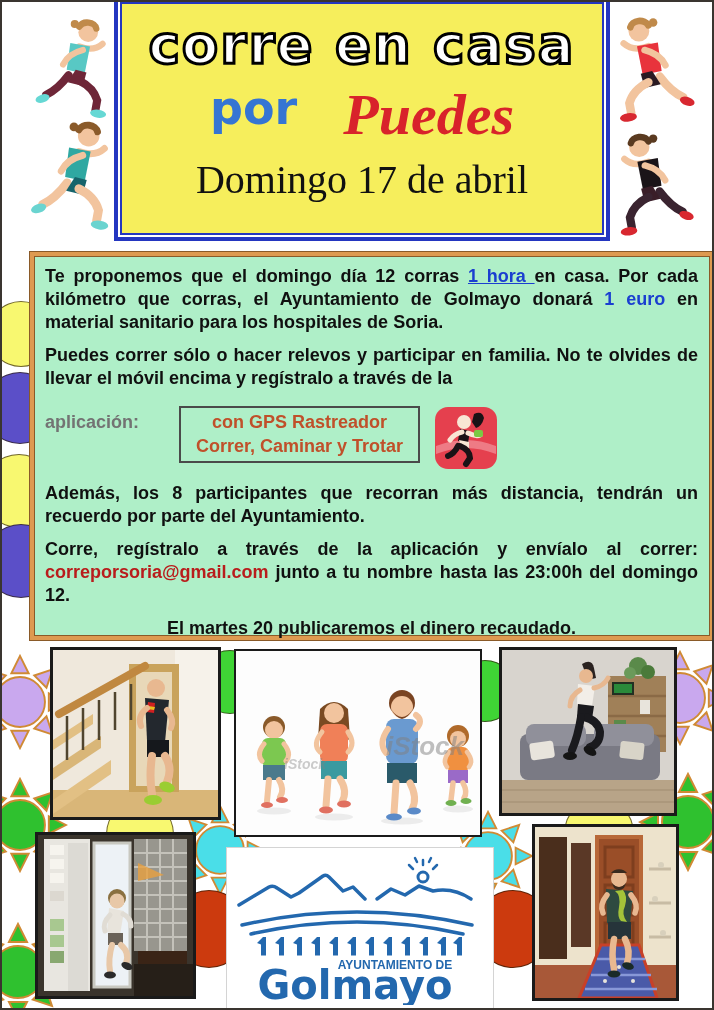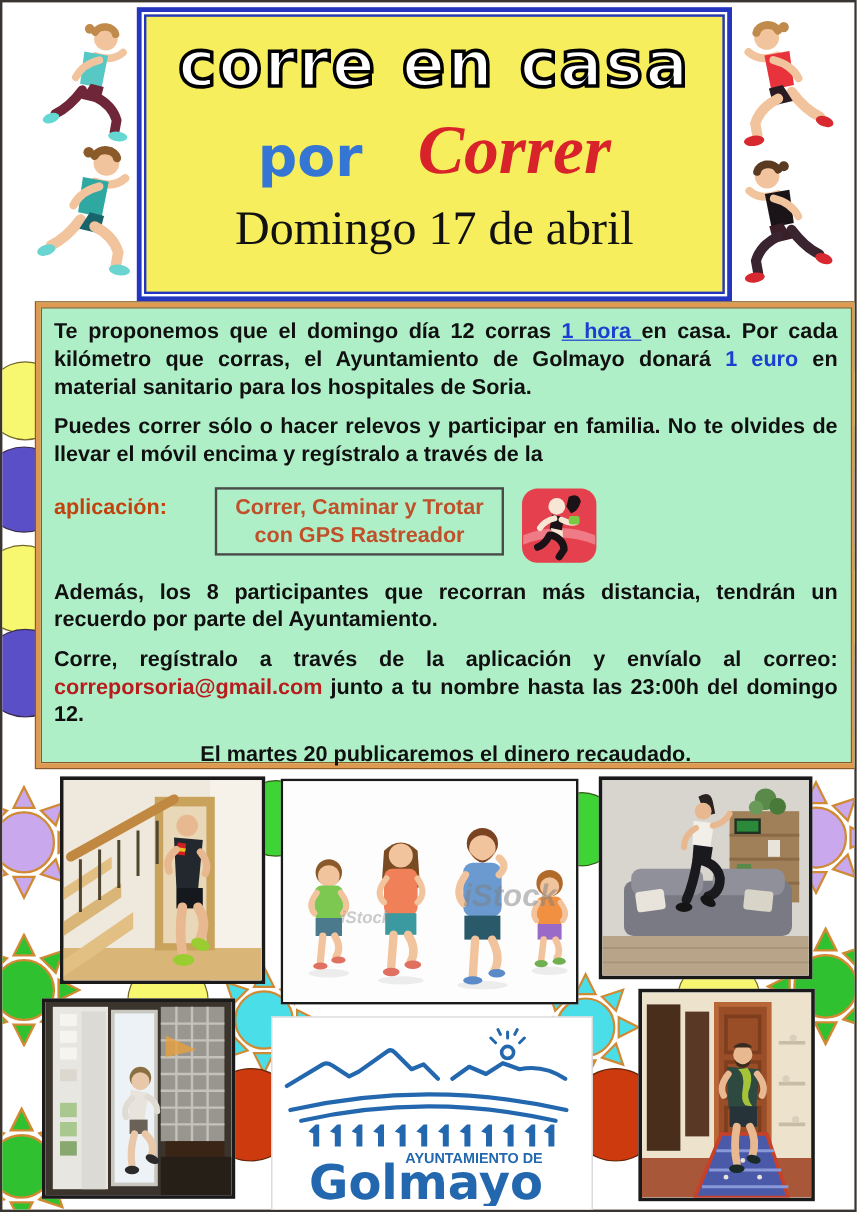--- a/index.html
+++ b/index.html
@@ -1,41 +1,41 @@
 <!DOCTYPE html>
 <html><head>
 <meta charset="utf-8">
 <style>
   html,body{margin:0;padding:0;background:#fff;}
   .page{position:relative;width:714px;height:1010px;background:#fff;border:2px solid #3a3530;
         box-sizing:border-box;overflow:hidden;font-family:"Liberation Sans",sans-serif;}
   
-  .banner{position:absolute;left:118px;top:10px;width:484px;height:233px;background:#F6EE5C;
+  .banner{position:absolute;left:118px;top:0;width:484px;height:233px;background:#F6EE5C;
           border:2px solid #2436C0;box-shadow:0 0 0 2px #fff,0 0 0 6px #2436C0;box-sizing:border-box;
           display:flex;flex-direction:column;align-items:center;z-index:3;}
   .bubble-title{margin-top:10px;font-family:"DejaVu Sans",sans-serif;font-weight:bold;font-size:53px;
           letter-spacing:2px;color:#fff;-webkit-text-stroke:3px #000;white-space:nowrap;}
-  .sub-row{display:flex;align-items:flex-end;gap:46px;margin-top:6px;}
+  .sub-row{display:flex;align-items:flex-start;gap:46px;margin-top:6px;}
   .por{font-family:"DejaVu Sans",sans-serif;font-weight:bold;font-size:46px;color:#3575D3;}
   .soria{font-family:"Liberation Serif",serif;font-style:italic;font-weight:bold;font-size:58px;color:#D8232B;}
   .date{font-family:"Liberation Serif",serif;font-size:40px;color:#111;margin-top:8px;}
   
   .runner{position:absolute;z-index:2;}
   .flip{transform:scaleX(-1);}
   
   .info-box{position:absolute;left:28px;top:250px;width:684px;height:388px;background:#AFEFC8;
             border:4px solid #DE9A50;box-shadow:0 0 0 1px #8a5a28, inset 0 0 0 1px #8a5a28;
             box-sizing:border-box;z-index:2;padding:9px 12px 6px 11px;}
   .info-box p{margin:0 0 10px;font-size:18px;font-weight:bold;line-height:1.28;color:#101010;
             text-align:justify;}
   .blue{color:#1B3FD0;}
   .u{text-decoration:underline;}
   .orange{color:#b91c1c;}
   .app-row{display:flex;align-items:flex-start;margin:2px 0 12px;}
-  .app-tail{font-size:18px;font-weight:bold;color:#c2410c;padding-top:6px;}
+  .app-tail{font-size:18px;font-weight:bold;color:#737373;padding-top:6px;}
   .app-box{margin-left:40px;border:2px solid #4a4a4a;padding:3px 15px;text-align:center;
            color:#C0502A;font-size:18px;font-weight:bold;line-height:1.3;}
   .app-icon{margin-left:14px;}
   .p-center{text-align:center !important;margin-bottom:0 !important;}
   
   .circle{position:absolute;border-radius:50%;border:1.5px solid rgba(40,25,5,.65);z-index:1;box-sizing:border-box;}
   .c-yellow{background:#F8F870;}
   .c-purple{background:#5B4FC8;}
   .c-red{background:#CC3A0E;}
   .c-green{background:#3FD435;}
@@ -80,21 +80,21 @@
         </g>
       </symbol>
       <path id="pillar" d="M0,0 l-6,6 l4,1.5 l0,11 l5,0 l0,-18.5 z"></path>
     </defs>
   </svg>
 
   <div class="banner">
     <div class="bubble-title">corre en casa</div>
     <div class="sub-row">
       <span class="por">por</span>
-      <span class="soria">Correr</span>
+      <span class="soria">Puedes</span>
     </div>
     <div class="date">Domingo 17 de abril</div>
   </div>
 
   <svg class="runner" style="left:20px;top:14px;--skin:#F2C49E;--hair:#C08A4A;--shirt:#58C8C4;--pants:#6E2638;--leg:#6E2638;--shoe:#66D8D4" width="102" height="104" viewBox="0 0 110 116">
       <use href="#runner"></use>
     </svg>
   <svg class="runner" style="left:16px;top:116px;--skin:#F2C49E;--hair:#8A5A2A;--shirt:#2FA8A2;--pants:#17646B;--leg:#F2C49E;--shoe:#6AD4D0" width="108" height="114" viewBox="0 0 110 116">
       <use href="#runner"></use>
     </svg>
@@ -113,39 +113,39 @@
   <div class="circle c-purple" style="left:648px;top:382px;width:78px;height:78px;"></div>
   <div class="circle c-yellow" style="left:646px;top:464px;width:80px;height:80px;"></div>
   <div class="circle c-purple" style="left:650px;top:542px;width:76px;height:76px;"></div>
 
   <div class="info-box">
     <p><span>Te proponemos que el domingo día 12 corras </span><span class="blue u">1 hora </span><span>en casa. Por cada kilómetro que corras, el Ayuntamiento de Golmayo donará </span><span class="blue">1 euro</span><span> en material sanitario para los hospitales de Soria.</span></p>
     <p style="margin-bottom:16px">Puedes correr sólo o hacer relevos y participar en familia. No te olvides de llevar el móvil encima y regístralo a través de la</p>
     <div class="app-row">
       <span class="app-tail">aplicación:</span>
       <div class="app-box">
+        <div>con GPS Rastreador</div>
         <div>Correr, Caminar y Trotar</div>
-        <div>con GPS Rastreador</div>
       </div>
       <svg class="app-icon" width="64" height="64" viewBox="0 0 64 64">
         <rect x="1" y="1" width="62" height="62" rx="13" fill="#E5404E"></rect>
         <path d="M2 40 Q32 28 62 40 L62 48 Q32 36 2 48 Z" fill="#F08A94" opacity=".8"></path>
         <path d="M40 8 q8 -4 10 4 q-2 8 -8 10 l-4 -6 z" fill="#1a1216"></path>
         <circle cx="30" cy="16" r="7" fill="#F8E6D4"></circle>
         <path d="M26 23 l10 2 l-2 12 l-10 -2 z" fill="#1a1216"></path>
         <path d="M25 34 l10 2 l0 6 l-8 -1 z" fill="#F8E6D4"></path>
         <path d="M26 40 q10 4 10 12 l-4 6" stroke="#1a1216" stroke-width="6" fill="none" stroke-linecap="round"></path>
         <path d="M24 40 q-4 8 -10 10" stroke="#1a1216" stroke-width="6" fill="none" stroke-linecap="round"></path>
         <path d="M28 26 q-8 2 -12 8" stroke="#F8E6D4" stroke-width="5" fill="none" stroke-linecap="round"></path>
         <path d="M34 27 q8 4 12 2" stroke="#F8E6D4" stroke-width="5" fill="none" stroke-linecap="round"></path>
         <rect x="40" y="24" width="9" height="7" rx="2" fill="#7AC943"></rect>
       </svg>
     </div>
     <p>Además, los 8 participantes que recorran más distancia, tendrán un recuerdo por parte del Ayuntamiento.</p>
-    <p><span>Corre, regístralo a través de la aplicación y envíalo al correo: </span><span class="orange">correporsoria@gmail.com</span><span> junto a tu nombre hasta las 23:00h del domingo 12.</span></p>
+    <p><span>Corre, regístralo a través de la aplicación y envíalo al correr: </span><span class="orange">correporsoria@gmail.com</span><span> junto a tu nombre hasta las 23:00h del domingo 12.</span></p>
     <p class="p-center">El martes 20 publicaremos el dinero recaudado.</p>
   </div>
 
   <svg class="sun" style="left:-30px;top:652px;color:#C9A8EE" width="96" height="96" viewBox="0 0 100 100">
       <use href="#sun8"></use>
     </svg>
   <svg class="sun" style="left:-30px;top:775px;color:#2FC12F" width="96" height="96" viewBox="0 0 100 100">
       <use href="#sun8"></use>
     </svg>
   <svg class="sun" style="left:-34px;top:920px;color:#2FC12F" width="100" height="100" viewBox="0 0 100 100">

